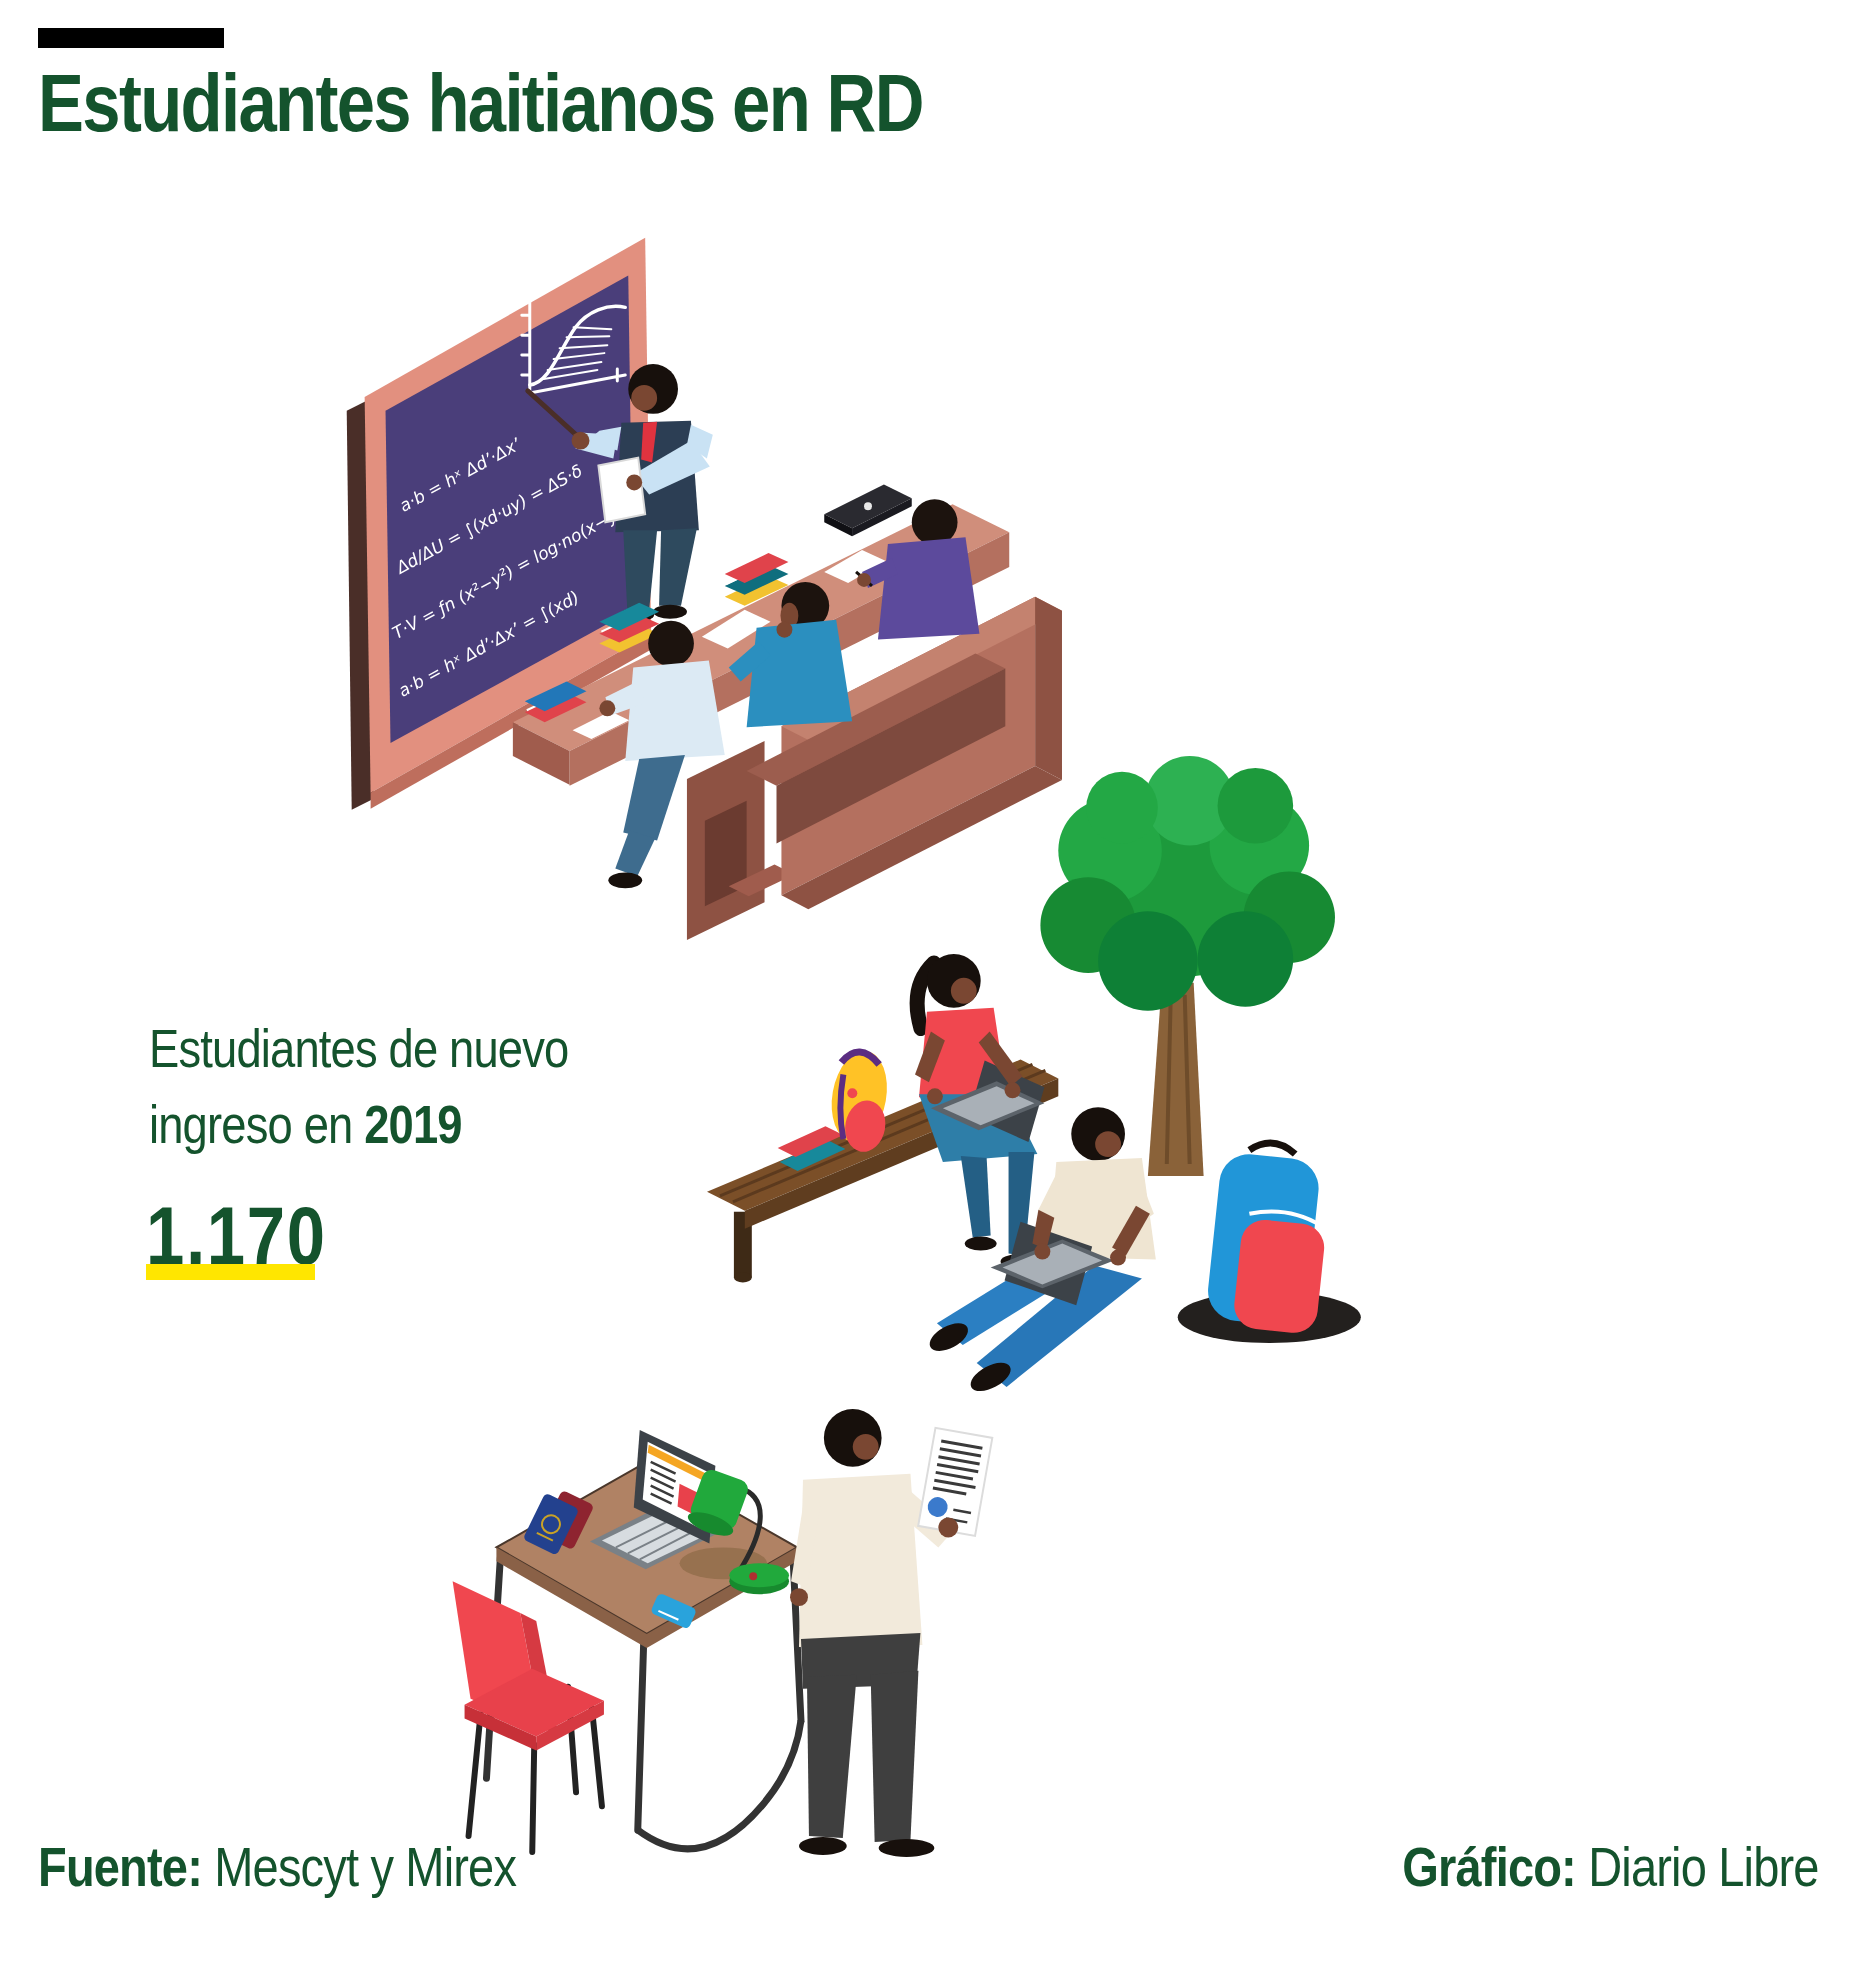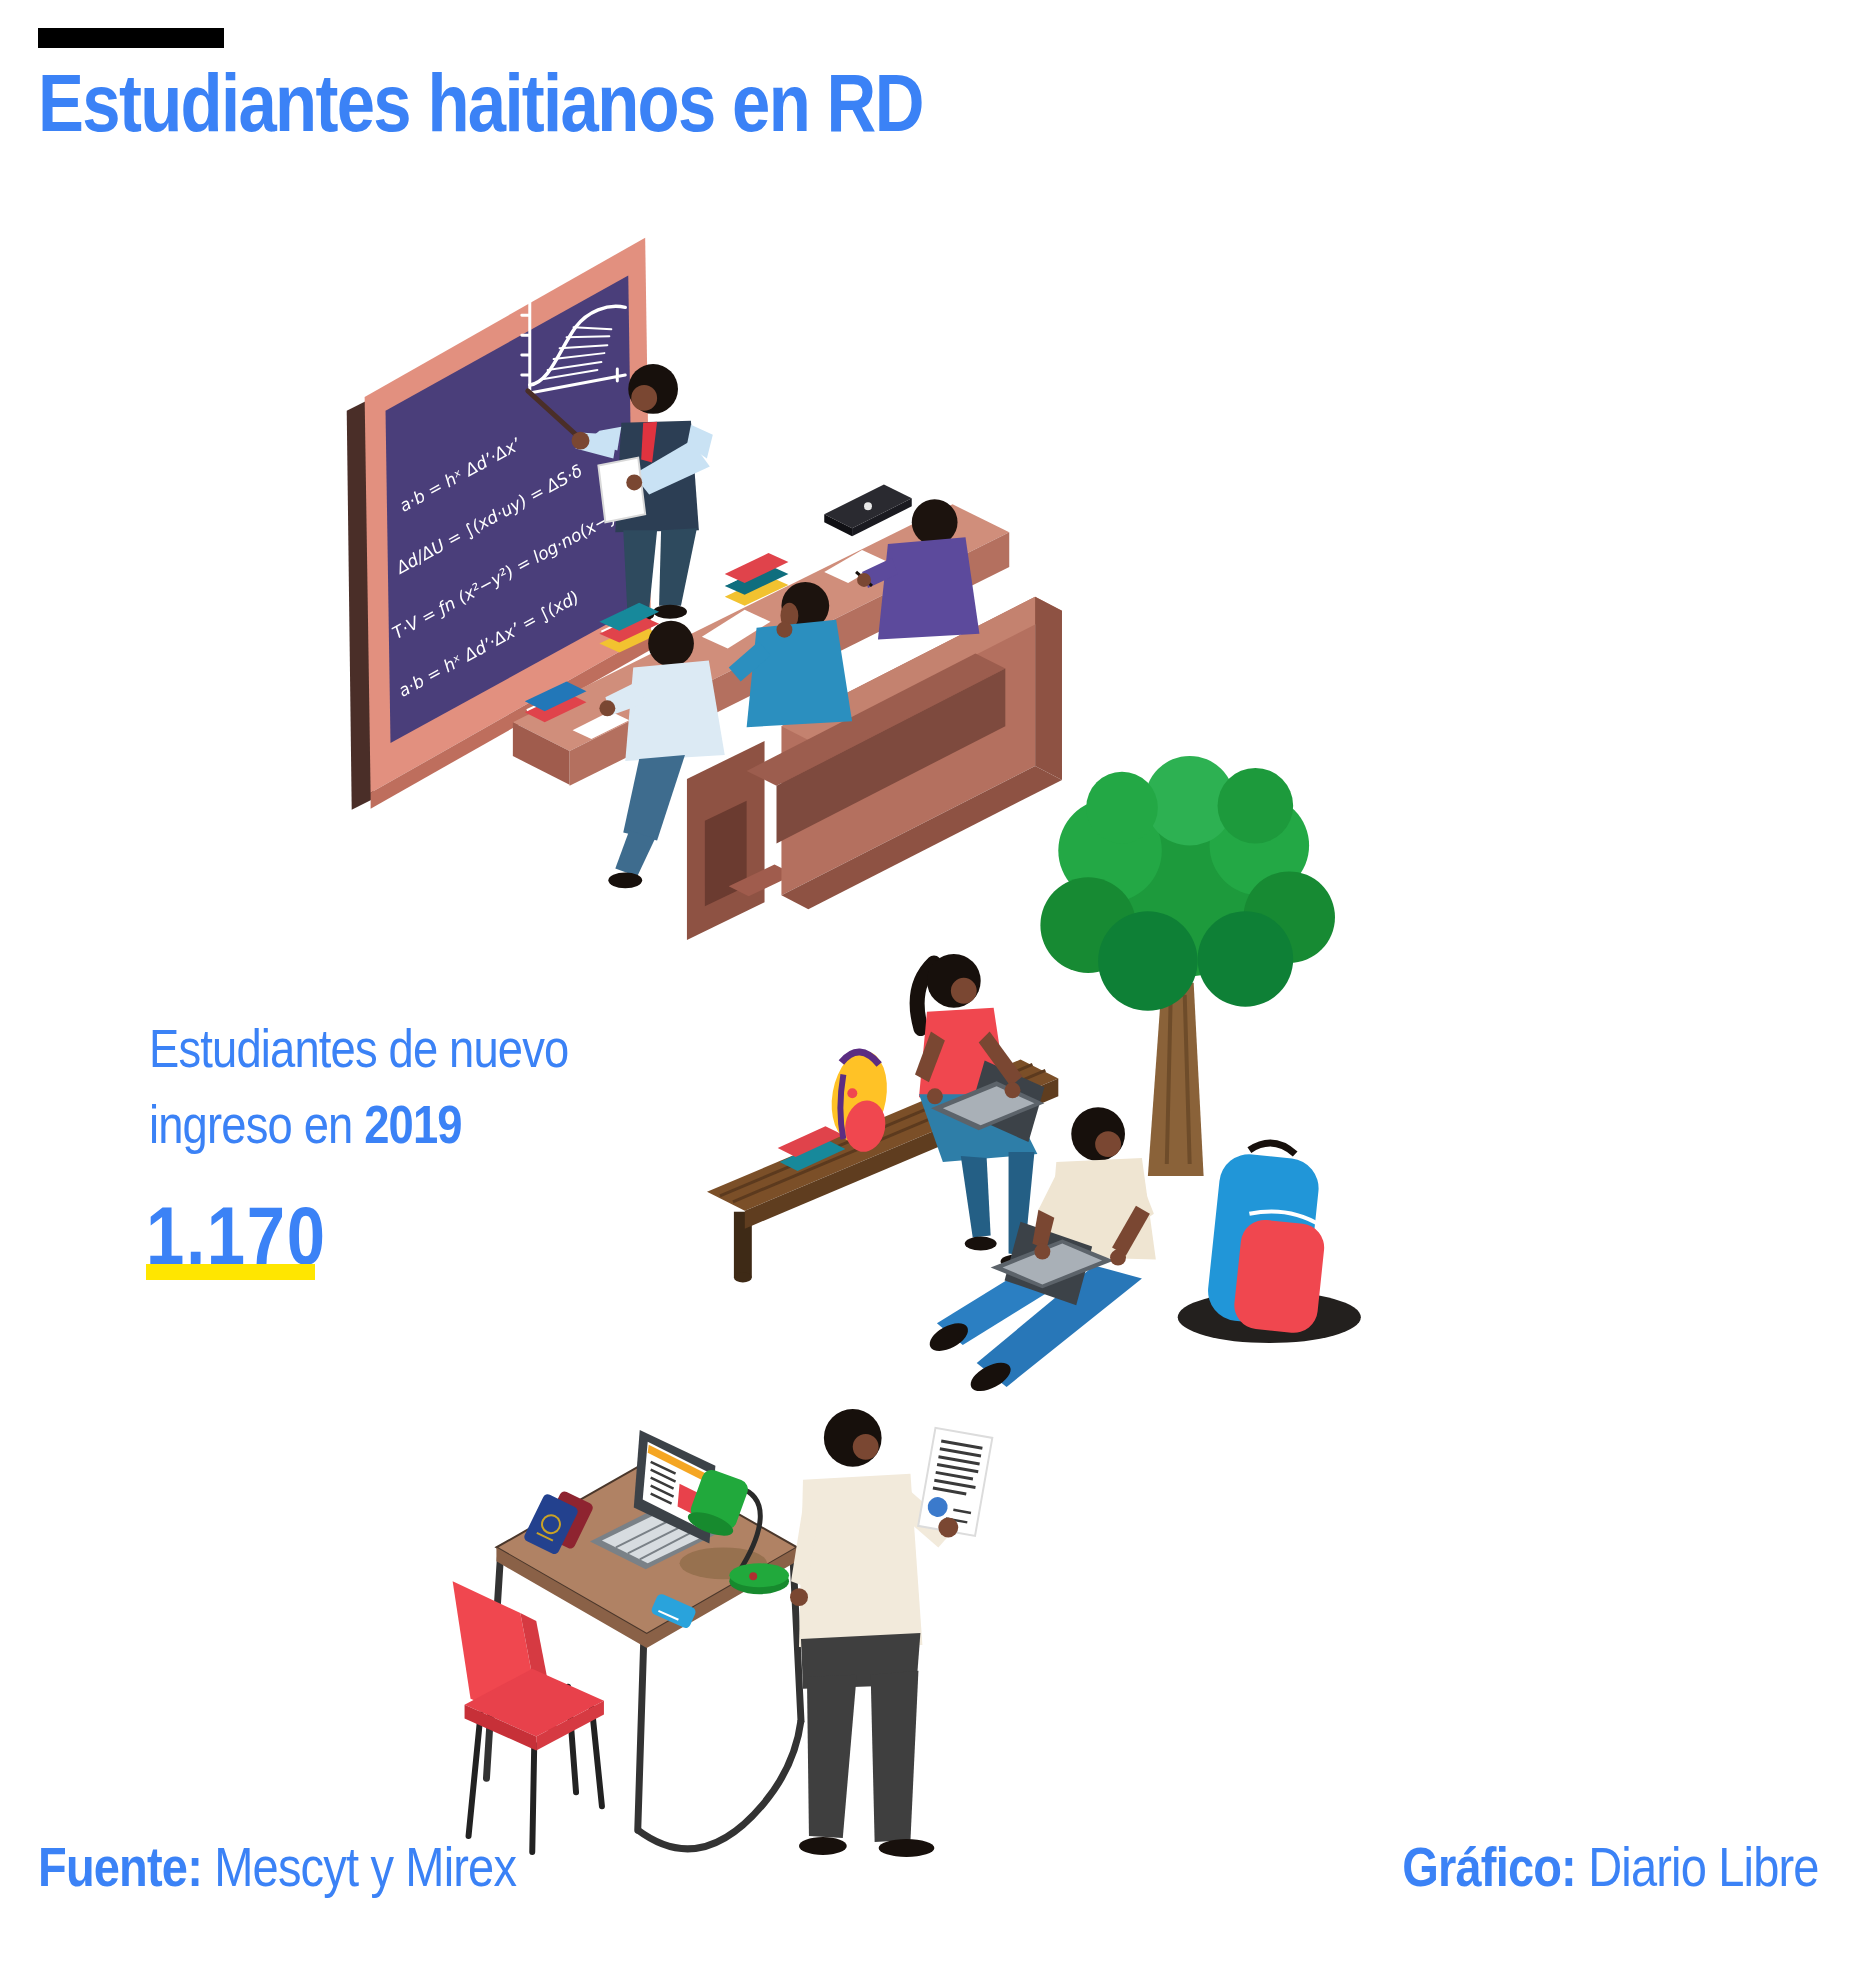--- a/index.html
+++ b/index.html
@@ -1,18 +1,18 @@
 <!DOCTYPE html>
 <html style="--hl: #FFE600;"><head>
 <meta charset="utf-8">
 <style>
   html,body{margin:0;padding:0;background:#fff;}
   .canvas{
     position:relative;width:1866px;height:1985px;background:#ffffff;
-    font-family:"Liberation Sans",sans-serif;color:#3b82f6;overflow:hidden;
+    font-family:"Liberation Sans",sans-serif;color:#14532d;overflow:hidden;
   }
   .abs{position:absolute;}
   .cond-l{transform:scaleX(.84);transform-origin:0 0;}
   .cond-r{transform:scaleX(.84);transform-origin:100% 0;}
   .kicker{left:38px;top:28px;width:186px;height:20px;background:#000;}
   .title{left:38px;top:58px;font-size:82px;font-weight:bold;letter-spacing:-2px;white-space:nowrap;line-height:1.1;}
   .stat-label{font-size:54px;line-height:76px;letter-spacing:-1px;white-space:nowrap;}
   .t-right{text-align:right;}
   .stat-value{font-size:82px;font-weight:bold;letter-spacing:2px;line-height:1;white-space:nowrap;}
   .hl{height:16px;background:var(--hl,#FFE600);}

